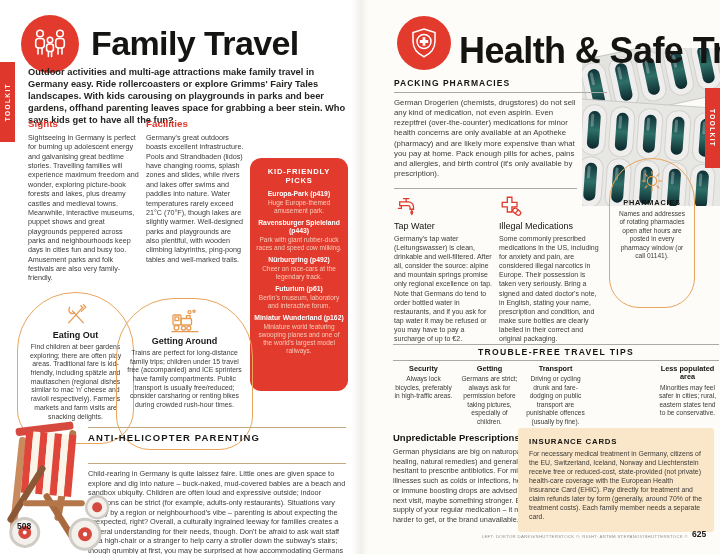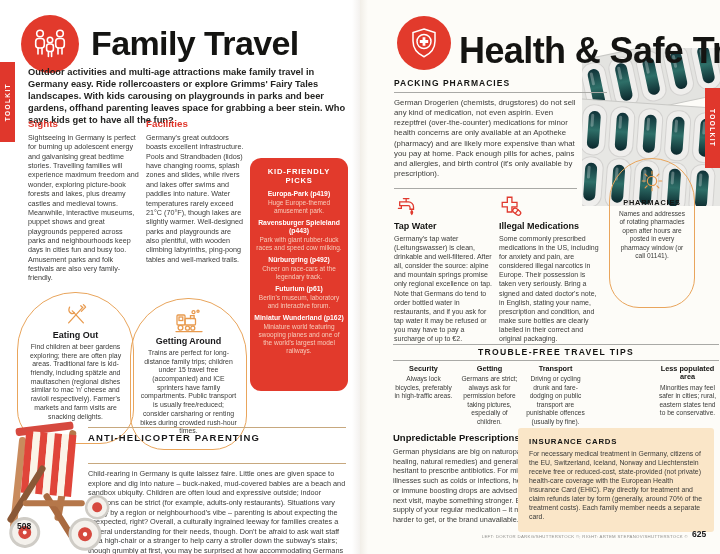--- a/index.html
+++ b/index.html
@@ -36,36 +36,36 @@
 
   .picks { position:absolute; left:250px; top:158px; width:98px; height:233px;
            background:#e23a2c; border-radius:11px; padding:9px 4px; text-align:center; color:#fff; }
   .picks h4 { font-size:7.6px; letter-spacing:.8px; line-height:1.25; }
   .pick-title { margin-top:4px; font-size:6.8px; font-weight:bold; line-height:1.2; }
   .pick-desc  { margin-top:1px; font-size:6.5px; line-height:1.22; color:#f7cdbb; }
 
   .arch { position:absolute; border:1.3px solid #e9a55c; text-align:center;
           border-radius:58px 58px 34px 34px; padding:10px 9px 0; }
   .arch-eating  { left:17px;  top:292px; width:117px; height:152px; }
-  .arch-getting { left:130px; top:298px; width:117px; height:152px; }
+  .arch-getting { left:116px; top:298px; width:137px; height:152px; }
   .arch h3 { margin-top:3px; font-size:9px; font-weight:bold; color:#18181a; }
   .arch p  { margin-top:3px; font-size:6.9px; line-height:1.26; }
 
   .anti { position:absolute; left:88px; top:427px; width:258px; }
   .rule-tan { height:1px; background:#c7a87e; }
   .anti h3 { margin:4px 0 20px; font-size:9.5px; font-weight:bold; letter-spacing:1.1px; color:#18181a; }
   .anti p { margin-top:5px; font-size:7.3px; line-height:1.32; }
 
   .pagenum { position:absolute; font-size:8.5px; font-weight:bold; color:#18181a; }
 
   .sec-head { position:absolute; font-size:8.5px; font-weight:bold; letter-spacing:1px; color:#141412; }
   .rule-gray { position:absolute; height:1px; background:#a9a9a6; }
   .body-txt { position:absolute; font-size:7.8px; line-height:1.3; }
 
-  .minicol h3 { font-size:9px; font-weight:bold; color:#141412; }
+  .minicol h3 { font-size:9px; font-weight:normal; color:#141412; }
   .minicol p { margin-top:3px; font-size:7px; line-height:1.3; }
 
   .pharm { position:absolute; left:609px; top:158px; width:86px; height:150px;
            border:1.3px solid #e9a55c; border-radius:43px 43px 30px 30px;
            text-align:center; padding:9px 7px 8px; }
   .pharm h4 { margin-top:4px; font-size:7.4px; font-weight:bold; letter-spacing:.8px; color:#141412; }
   .pharm p { margin-top:3px; font-size:6.6px; line-height:1.28; }
 
   .tips-head { position:absolute; left:393px; top:347px; width:326px; text-align:center;
                font-size:8.6px; font-weight:bold; letter-spacing:1.3px; color:#141412; }

